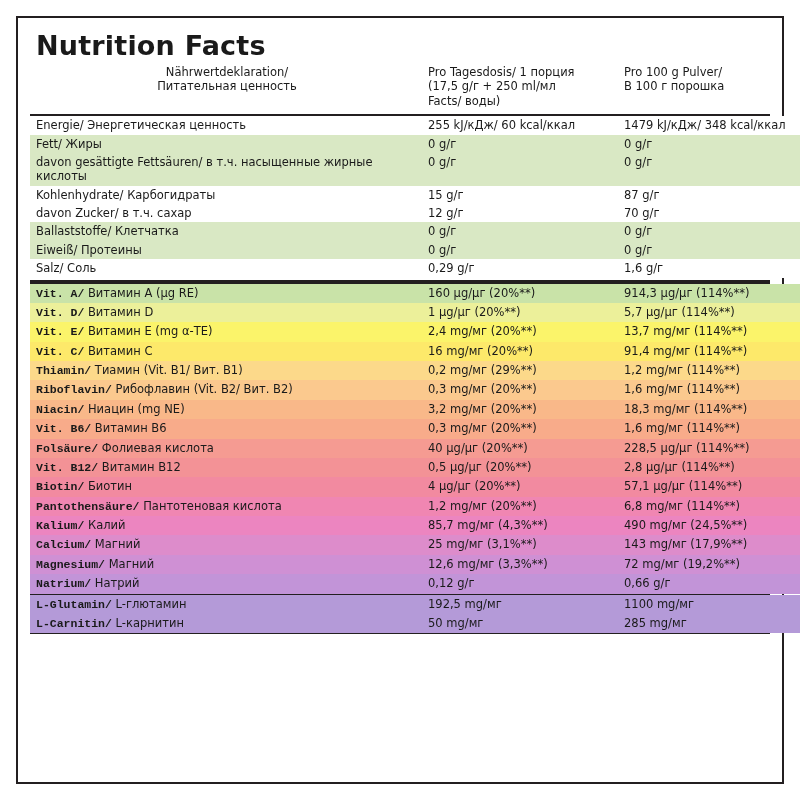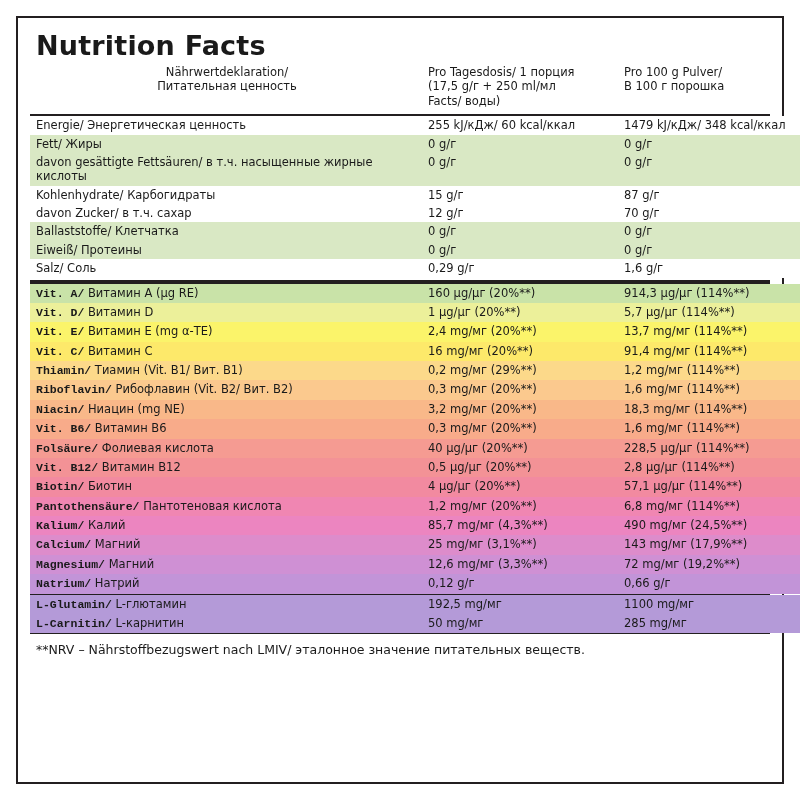--- a/index.html
+++ b/index.html
@@ -266,14 +266,13 @@
         <tr style="background: rgb(180, 154, 216);">
           <td><span class="b">L-Carnitin/</span><span> L-карнитин</span></td>
           <td>50 mg/мг</td>
           <td>285 mg/мг</td>
         </tr>
       </tbody>
   </table>
 
   <div style="border-top:1px solid #231f20;"></div>
 
-  <div class="footnote">**NRV – Nährstoffbezugswert nach LMIV/ эталонное значение питательных веществ.</div>
 </div>
 
 </body></html>

